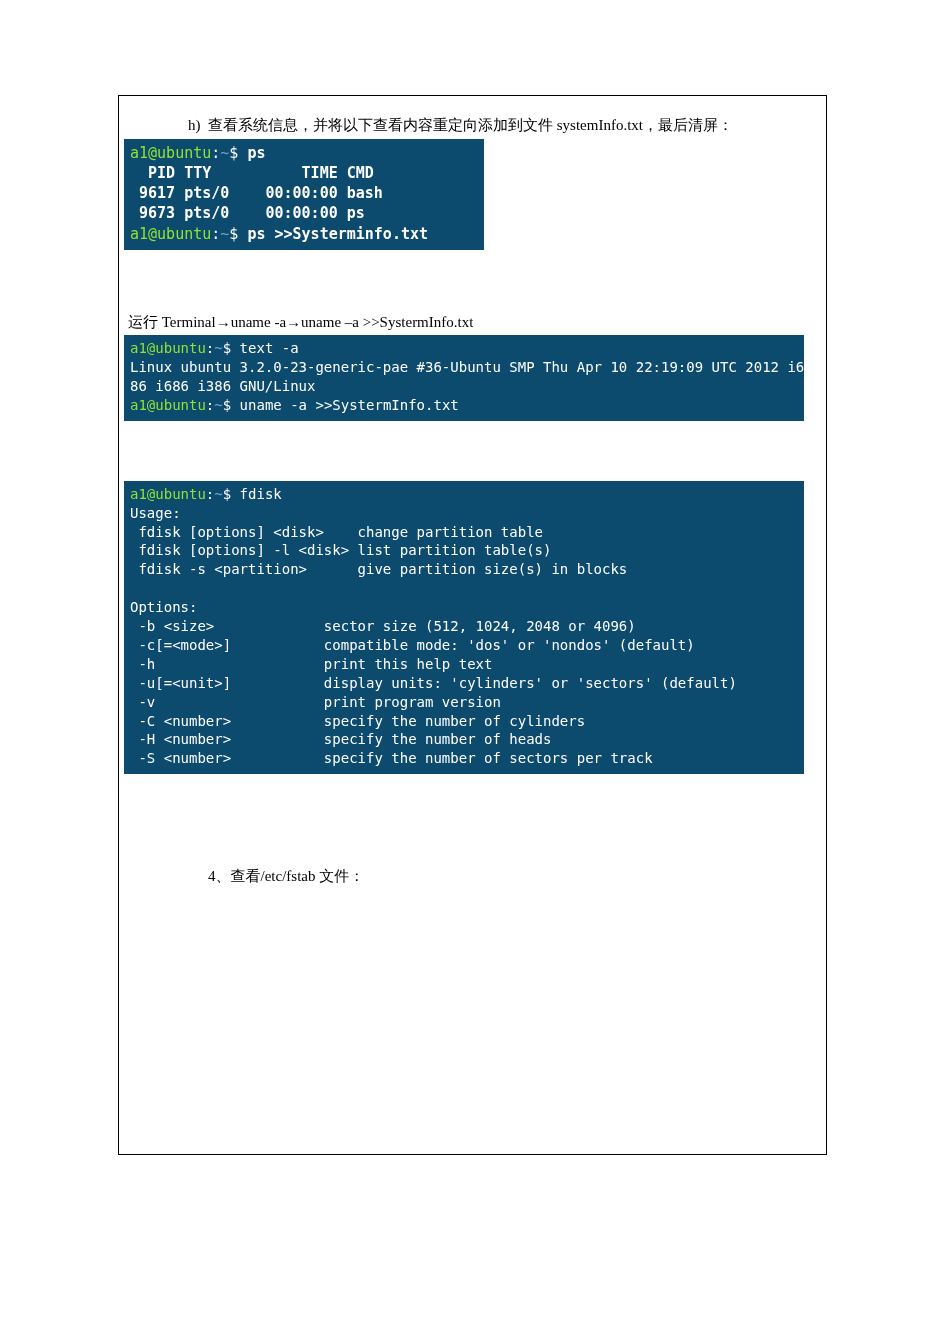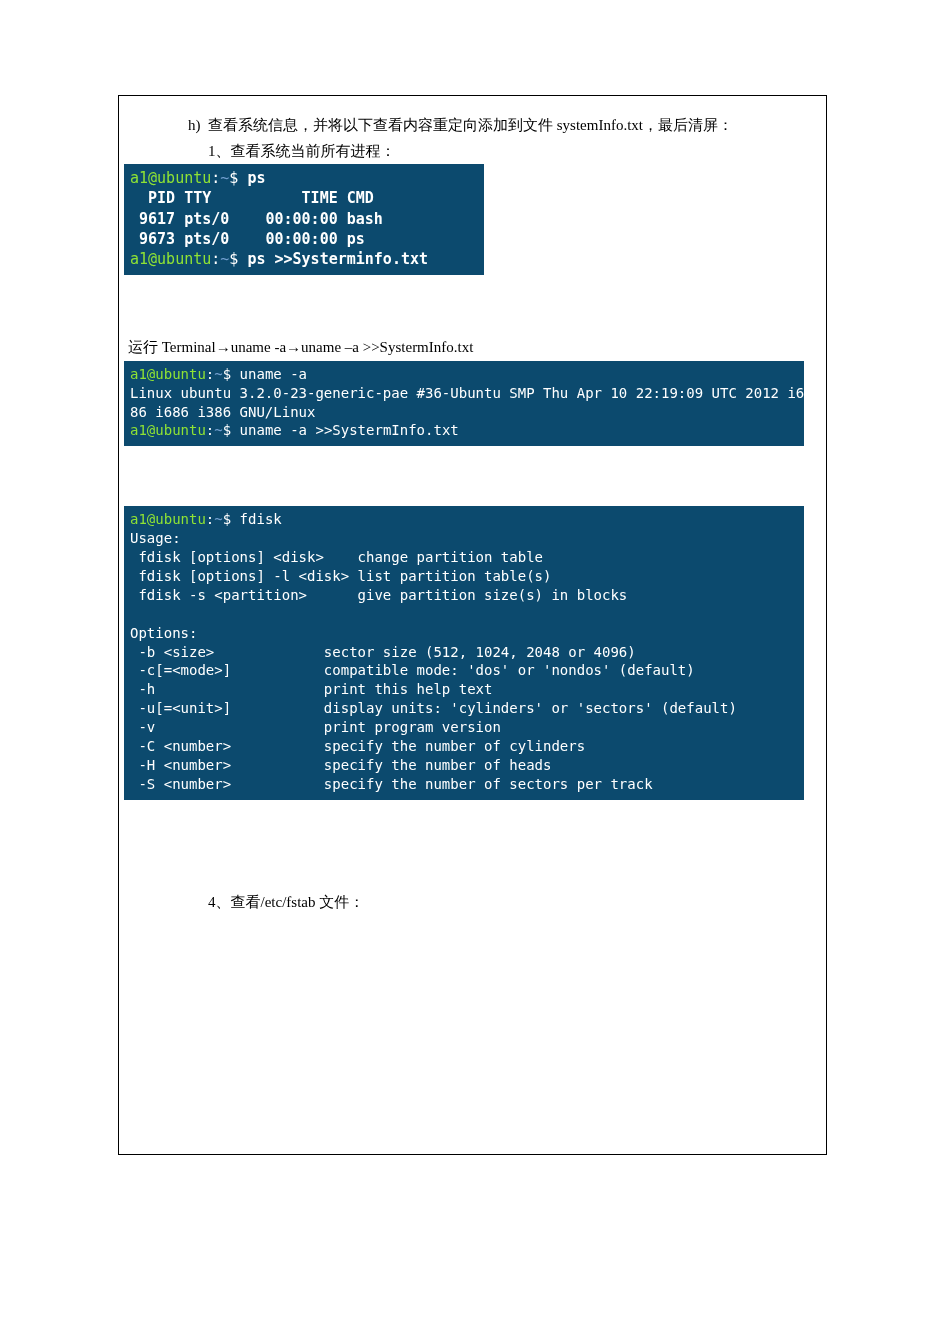--- a/index.html
+++ b/index.html
@@ -60,34 +60,33 @@
 
 <div class="page">
   <div class="border-frame"></div>
 
   <div class="content">
 
     <div class="line indent1">
       <span>h)</span>&nbsp;&nbsp;<span>查看系统信息，并将以下查看内容重定向添加到文件 systemInfo.txt，最后清屏：</span>
     </div>
 
-    <div class="line indent2">1、查看系统当前所有进程：</div>
 
     <div class="term term-narrow"><span class="u">a1@ubuntu</span><span class="d">:</span><span class="c">~</span><span class="d">$</span> <span class="w">ps</span>
 <span class="w">  PID TTY          TIME CMD</span>
 <span class="w"> 9617 pts/0    00:00:00 bash</span>
 <span class="w"> 9673 pts/0    00:00:00 ps</span>
 <span class="u">a1@ubuntu</span><span class="d">:</span><span class="c">~</span><span class="d">$</span> <span class="w">ps &gt;&gt;Systerminfo.txt</span></div>
 
     <div class="big-gap"></div>
     <div class="big-gap"></div>
 
     <div class="cmdline">运行 Terminal→uname  -a→uname  –a  &gt;&gt;SystermInfo.txt</div>
 
-    <div class="term term-full" style="font-size:14px;"><span class="u">a1@ubuntu</span><span class="d">:</span><span class="c">~</span><span class="d">$</span> <span class="d">uname -a</span>
+    <div class="term term-full" style="font-size:14px;"><span class="u">a1@ubuntu</span><span class="d">:</span><span class="c">~</span><span class="d">$</span> <span class="d">text -a</span>
 <span class="d">Linux ubuntu 3.2.0-23-generic-pae #36-Ubuntu SMP Thu Apr 10 22:19:09 UTC 2012 i6</span>
 <span class="d">86 i686 i386 GNU/Linux</span>
 <span class="u">a1@ubuntu</span><span class="d">:</span><span class="c">~</span><span class="d">$</span> <span class="d">uname -a &gt;&gt;SystermInfo.txt</span></div>
 
     <div class="big-gap"></div>
 
 
     <div class="big-gap"></div>
 
     <div class="term term-full" style="font-size:14px;"><span class="u">a1@ubuntu</span><span class="d">:</span><span class="c">~</span><span class="d">$</span> <span class="d">fdisk</span>

